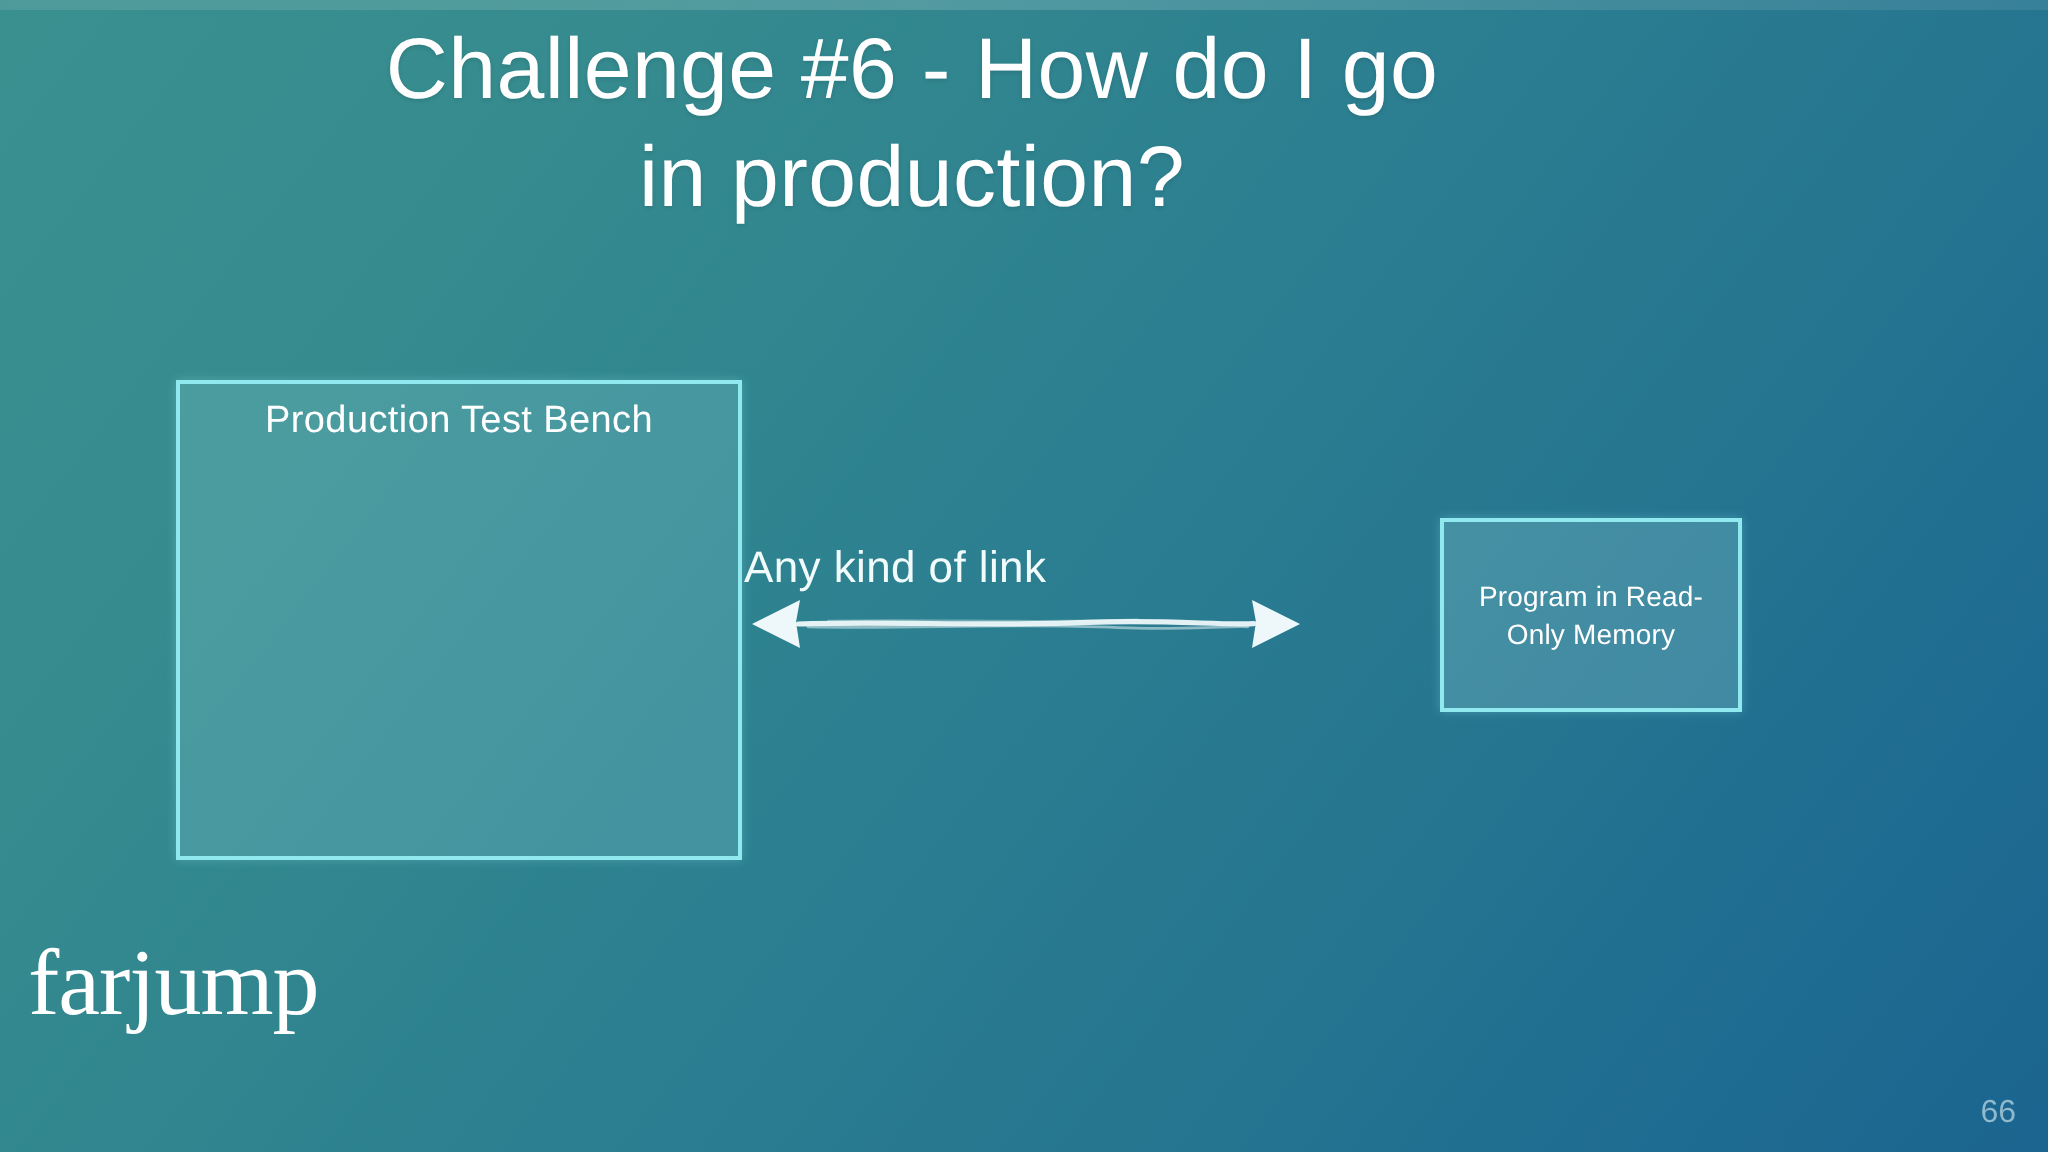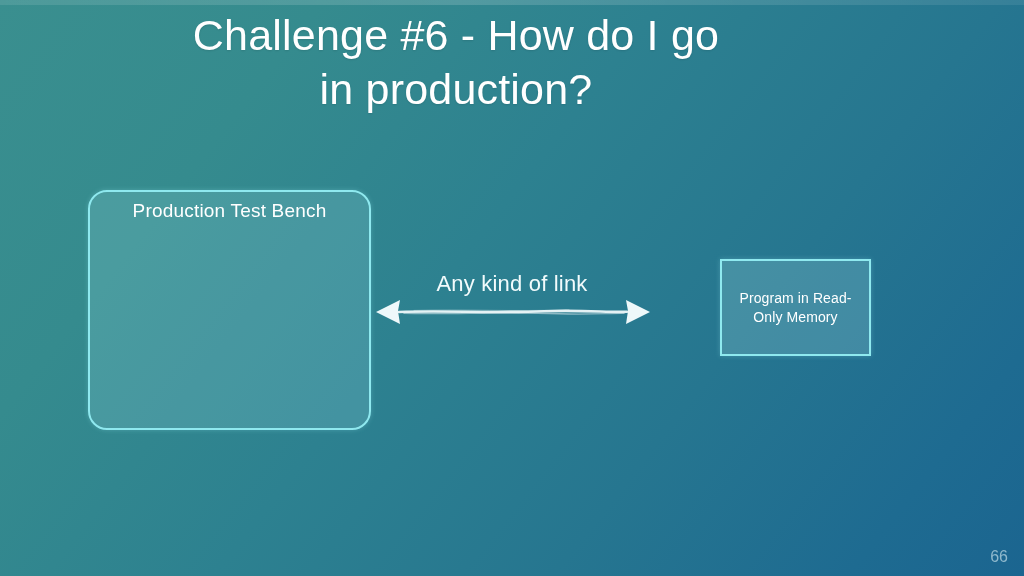--- a/index.html
+++ b/index.html
@@ -60,21 +60,20 @@
     font-size: 19px;
     font-weight: 400;
     letter-spacing: 0.2px;
   }
 
   #box-testbench {
     left: 88px;
     top: 190px;
     width: 283px;
     height: 240px;
-    border-radius: 19px;
   }
   #box-hardware {
     left: 654px;
     top: 190px;
     width: 283px;
     height: 240px;
   }
   #box-memory {
     left: 720px;
     top: 259px;
@@ -97,21 +96,21 @@
     white-space: pre-line;
     letter-spacing: 0.1px;
   }
 
   
   #link-label {
     position: absolute;
     left: 372px;
     top: 271px;
     width: 280px;
-    text-align: center;
+    text-align: left;
     color: #f2fbfc;
     font-size: 22px;
     font-weight: 300;
     letter-spacing: 0.2px;
   }
   #link-arrow {
     position: absolute;
     left: 374px;
     top: 294px;
     width: 278px;
@@ -177,16 +176,17 @@
       <path d="M 2 18 L 26 6 L 24 17 L 26 30 Z"></path>
       <path d="M 276 18 L 252 6 L 254 17 L 252 30 Z"></path>
     </g>
     <g stroke="#eef8fa" fill="none" stroke-linecap="round">
       <path d="M 25 18 C 70 16.4, 120 19.3, 170 17.2 C 210 15.8, 235 18.6, 253 17.8" stroke-width="2.6" opacity="0.95"></path>
       <path d="M 30 19.4 C 80 20.6, 130 17.4, 185 19.8 C 215 21, 238 19, 250 19.4" stroke-width="1.4" opacity="0.5"></path>
       <path d="M 40 16.4 C 90 15.2, 140 17.6, 195 15.8" stroke-width="1" opacity="0.35"></path>
     </g>
   </svg>
 
+  <div id="logo-wordmark">farjump</div>
 
   <div id="page-number">66</div>
 
 </div>
 
 </body></html>

